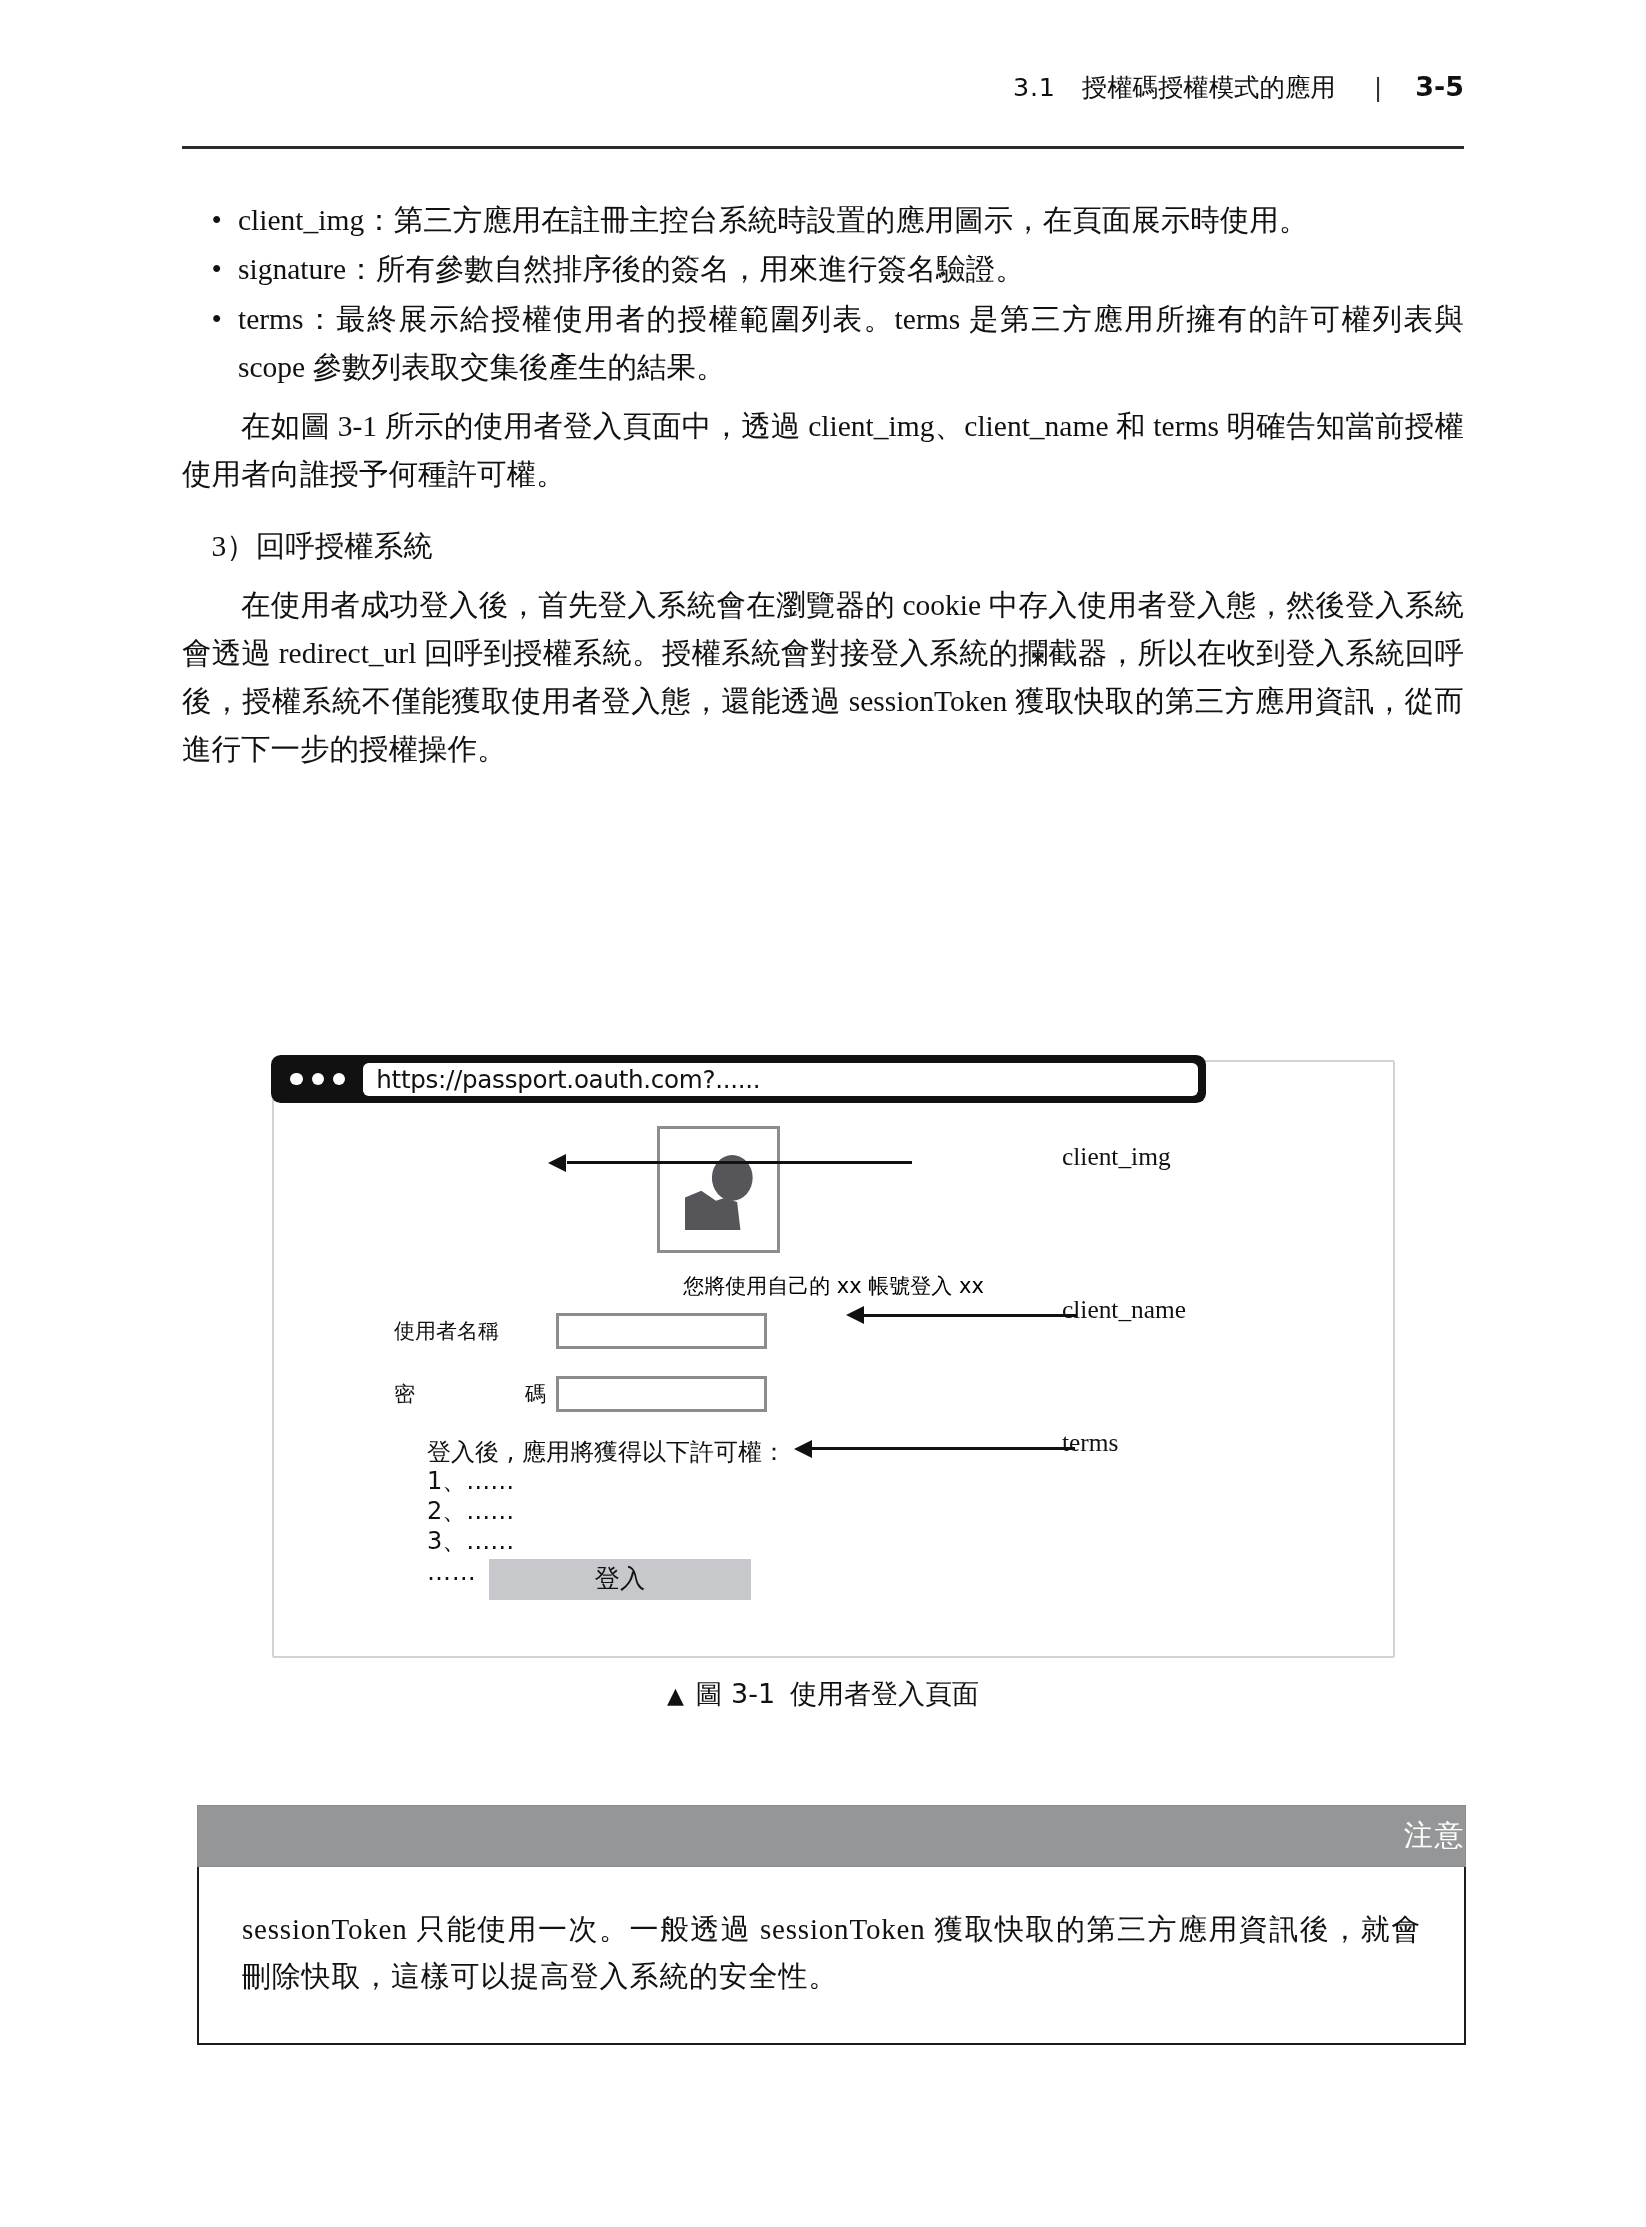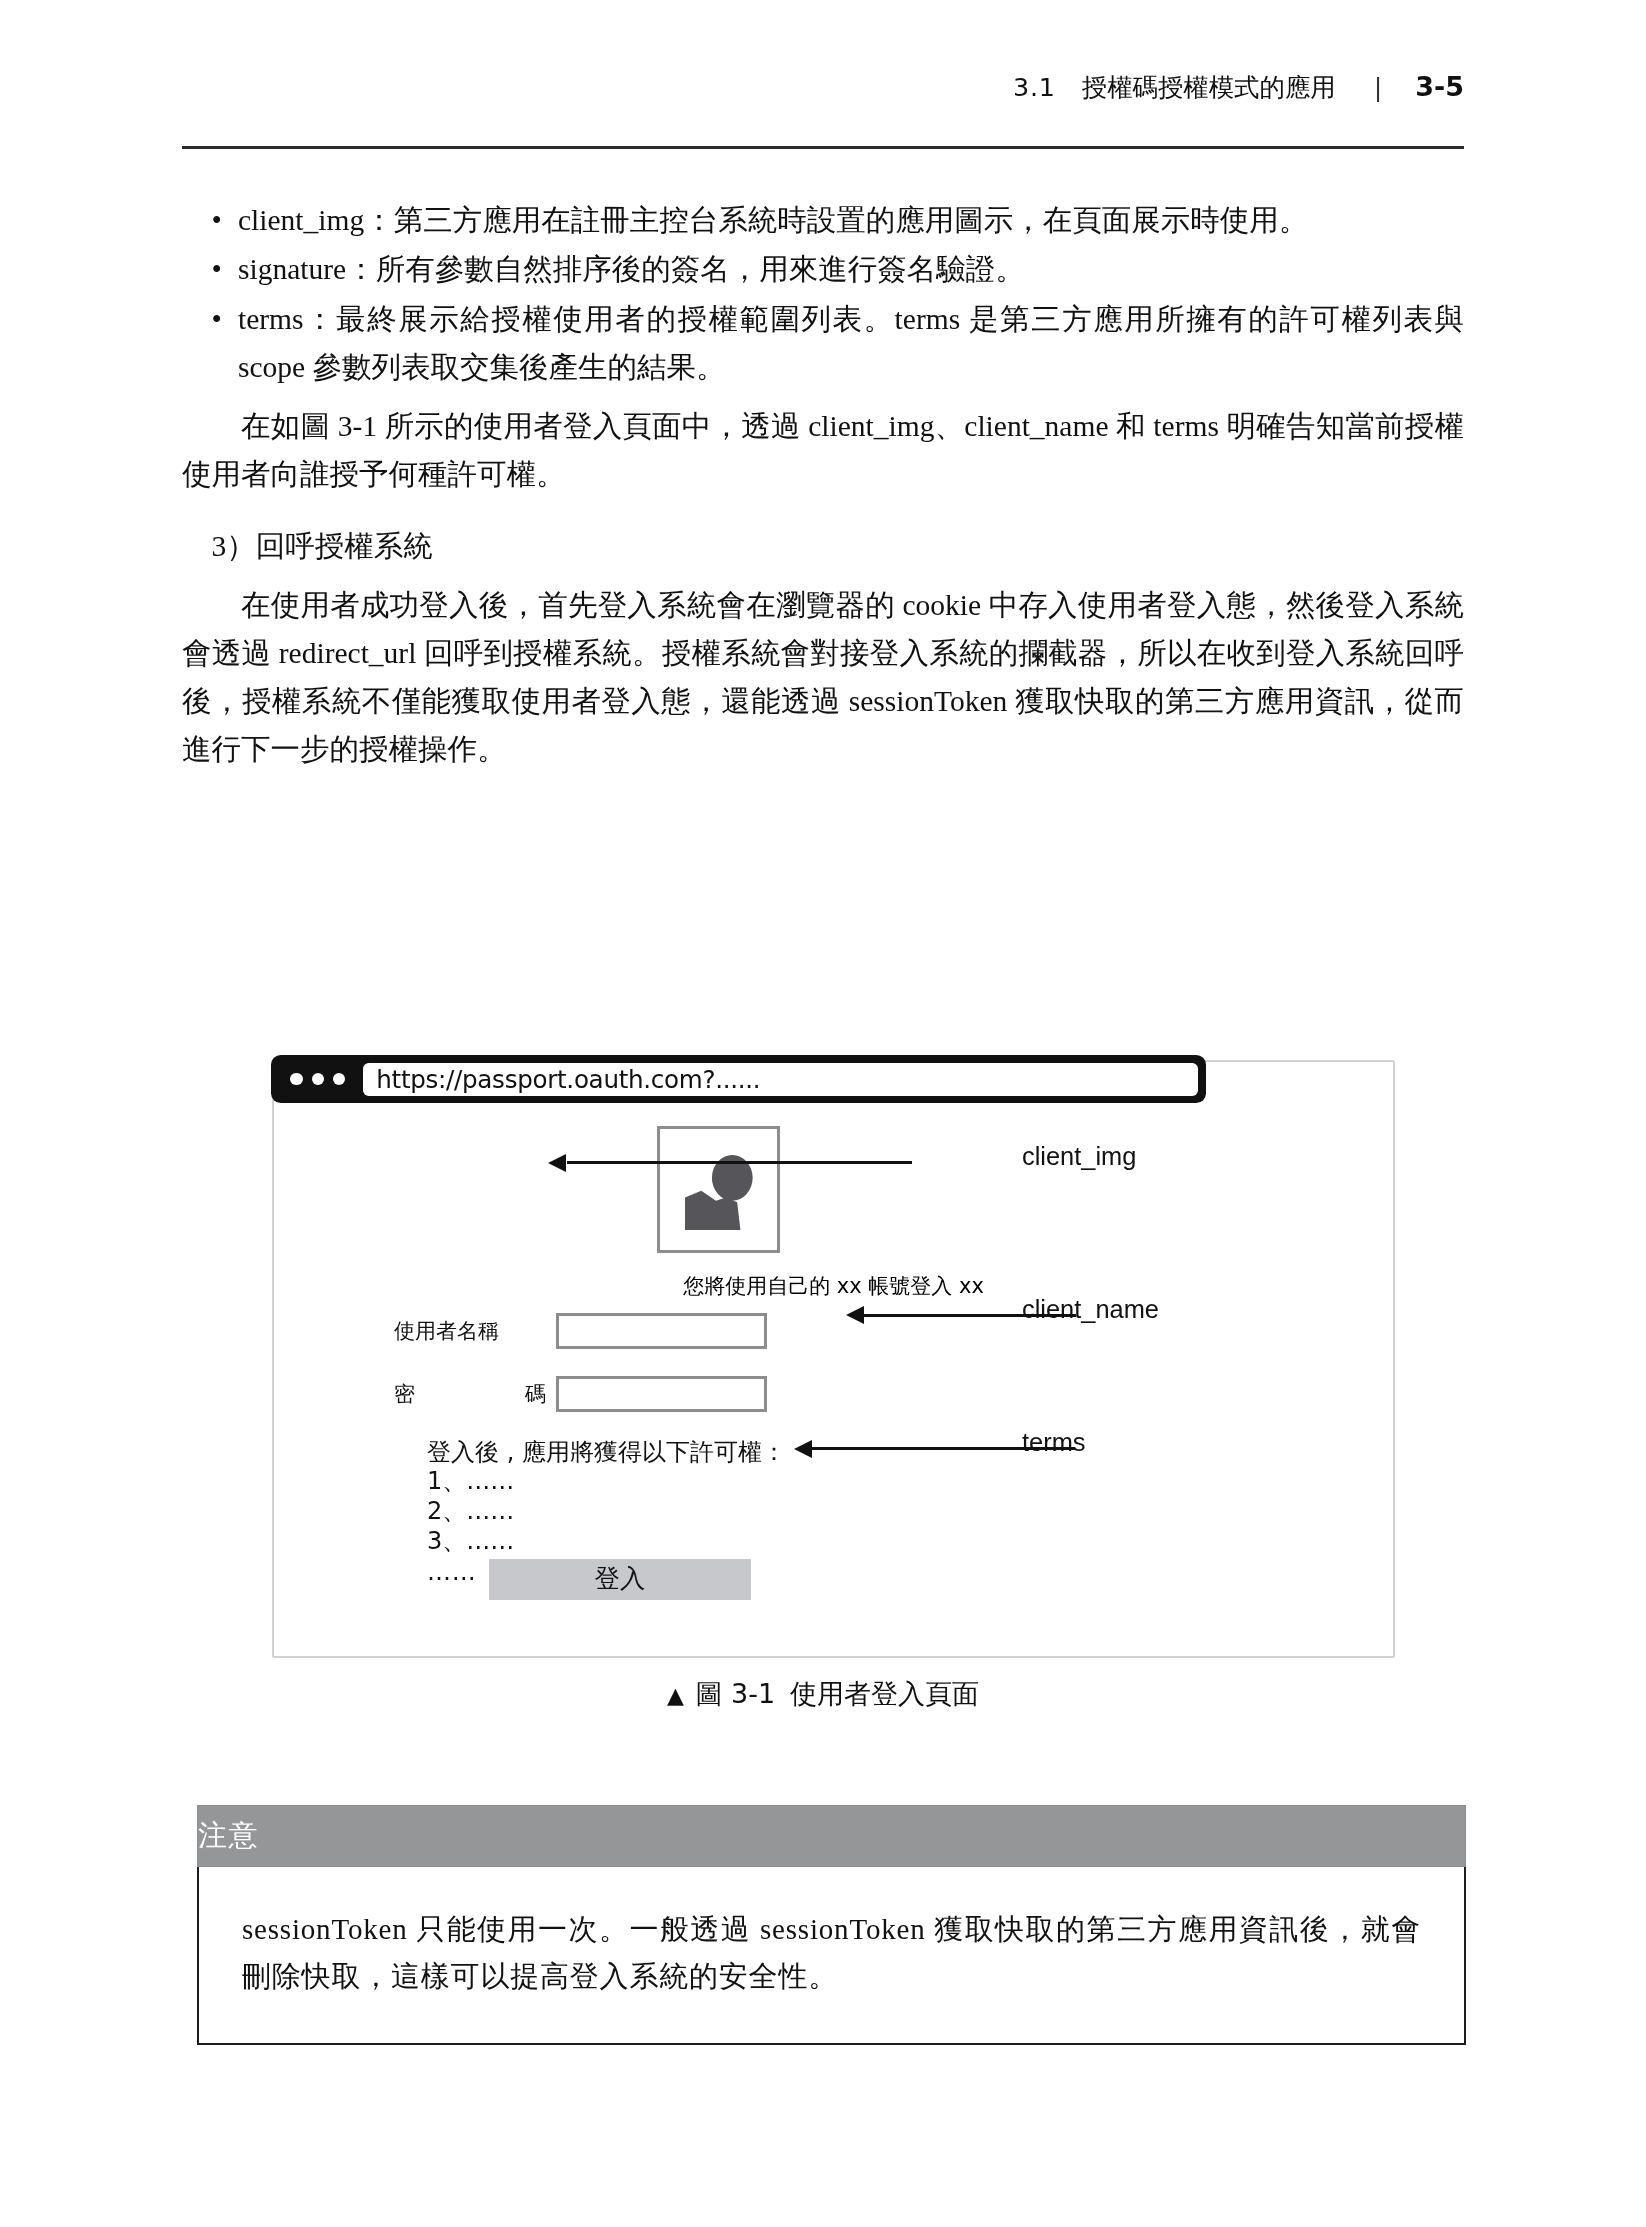--- a/index.html
+++ b/index.html
@@ -225,24 +225,25 @@
     align-items: center;
     justify-content: center;
     font-family: "DejaVu Sans", "Liberation Sans", sans-serif;
     font-size: 25.4px;
     color: #111;
   }
 
   
   .anno {
     position: absolute;
-    font-family: Liberation Sans, sans-serif;
+    font-family: Liberation Serif, serif;
     font-size: 25.4px;
     color: #111;
     white-space: nowrap;
+    margin-left: 40px;
   }
   .arrow-line {
     position: absolute;
     height: 3.3px;
     background: #111111;
   }
   .arrow-head {
     position: absolute;
     width: 0; height: 0;
     border-top: 9px solid transparent;
@@ -270,21 +271,21 @@
     width: 1269px;
     box-sizing: border-box;
   }
   .note-head {
     height: 62px;
     background: #949698;
     border: 1.6px solid #8b8d8f;
     box-sizing: border-box;
     display: flex;
     align-items: center;
-    justify-content: flex-start;
+    justify-content: flex-end;
     color: #ffffff;
     font-family: "DejaVu Sans", "Liberation Sans", sans-serif;
     font-size: 29px;
     letter-spacing: 1.6px;
   }
   .note-body {
     border: 2.5px solid #1c1c1c;
     border-top: none;
     box-sizing: border-box;
     padding: 39px 43px 43px 43px;

